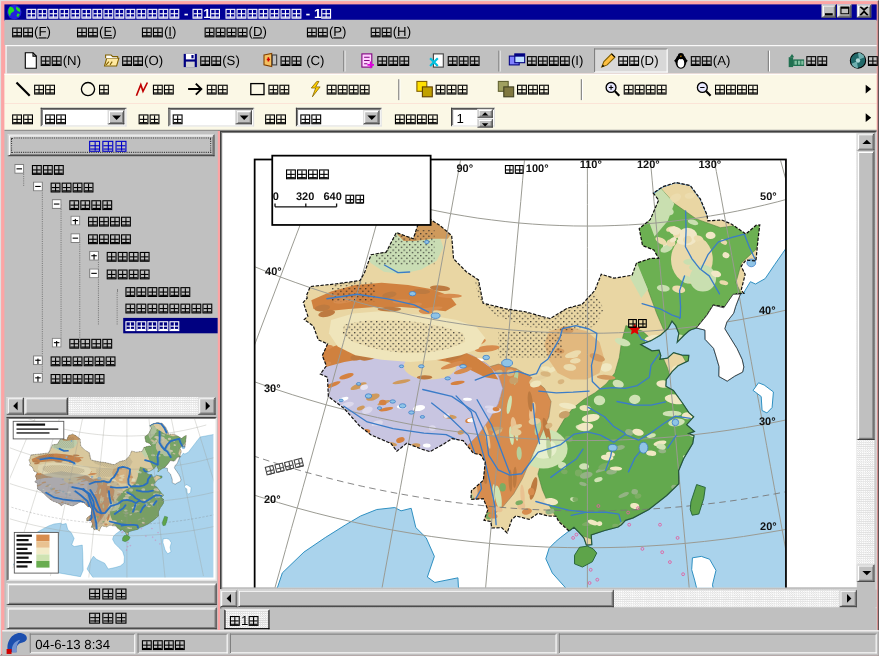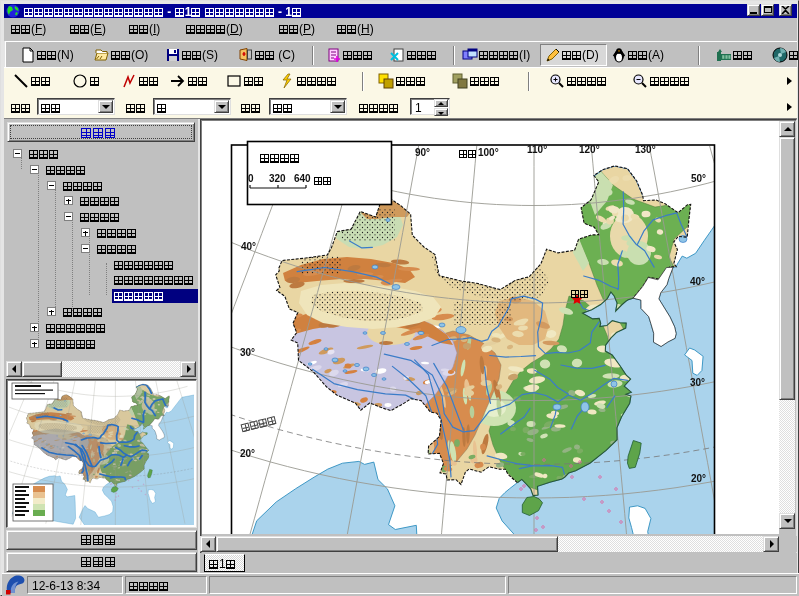--- a/index.html
+++ b/index.html
@@ -1,16 +1,16 @@
 <!DOCTYPE html>
 <html><head><meta charset="utf-8"><style>
 *{margin:0;padding:0;box-sizing:border-box}
 html,body{width:799px;height:596px;overflow:hidden}
 body{font-family:"Liberation Sans",sans-serif;font-size:12px;background:#c0c0c0;position:relative;color:#000}
-#win{position:absolute;inset:0;border-top:1px solid #dfdfdf;border-left:1px solid #dfdfdf;border-right:1px solid #404040;border-bottom:1px solid #404040;background:#e5e5e5}
+#win{position:absolute;inset:0;border-top:1px solid #dfdfdf;border-left:1px solid #dfdfdf;border-right:1px solid #404040;border-bottom:1px solid #404040;background:#fca5a5}
 .abs{position:absolute}
 i{display:inline-block;width:9px;height:9px;border:1px solid currentColor;margin:0 1px 0 0;vertical-align:-1px;
  background:linear-gradient(currentColor,currentColor) 50% 0/1px 100% no-repeat,linear-gradient(currentColor,currentColor) 0 3px/100% 1px no-repeat,linear-gradient(currentColor,currentColor) 0 6px/100% 1px no-repeat}
 .f13 i{width:10px;height:10px;margin-right:2px;vertical-align:-1px}
 .f11 i{width:8px;height:8px;margin-right:1px;vertical-align:0}
 .sunken{border-top:1px solid #808080;border-left:1px solid #808080;border-right:1px solid #fff;border-bottom:1px solid #fff}
 .sunk2{border-top:1px solid #404040;border-left:1px solid #404040;border-right:1px solid #dfdfdf;border-bottom:1px solid #dfdfdf;box-shadow:inset 1px 1px 0 #808080}
 .btn{background:#c0c0c0;border-top:1px solid #dfdfdf;border-left:1px solid #dfdfdf;border-right:1px solid #404040;border-bottom:1px solid #404040;box-shadow:inset 1px 1px 0 #fff,inset -1px -1px 0 #808080}
 .tb-sep{position:absolute;top:4px;width:2px;height:19px;border-left:1px solid #808080;border-right:1px solid #fff}
 .item{position:absolute;top:0;height:26px;line-height:26px;white-space:nowrap}
@@ -788,14 +788,14 @@
     <span class="abs" style="left:1px;top:572px;width:797px;height:23px;background:#c0c0c0;border-top:1px solid #fff"></span>
     <svg class="abs" style="left:3px;top:573px" width="23" height="21" viewBox="0 0 23 21">
       <path d="M3.5 19 C0.5 9 8 0.5 15 1.5 C21.5 2.4 22.5 9 16.5 10 C12 10.8 10.5 13.5 11 19 Z" fill="#1d4fae"></path>
       <path d="M7 19 C6 12.5 9.5 8.5 14.5 7.5 C11.5 10.5 10.5 14 11 19 Z" fill="#7292d2"></path>
       <rect x="2" y="16" width="4.5" height="4.5" fill="#d00000"></rect>
     </svg>
     <span class="abs sunken" style="left:26px;top:575px;width:96px;height:18px;background:#c0c0c0"></span>
     <span class="abs sunken" style="left:124px;top:575px;width:82px;height:18px;background:#c0c0c0"></span>
     <span class="abs sunken" style="left:208px;top:575px;width:297px;height:18px;background:#c0c0c0"></span>
     <span class="abs sunken" style="left:507px;top:575px;width:289px;height:18px;background:#c0c0c0"></span>
-    <span class="abs" style="left:31px;top:578px">12-6-13 8:34</span>
+    <span class="abs" style="left:31px;top:578px">04-6-13 8:34</span>
     <span class="abs" style="left:128px;top:578px"><i></i><i></i><i></i><i></i></span>
   </div>
 </body></html>

